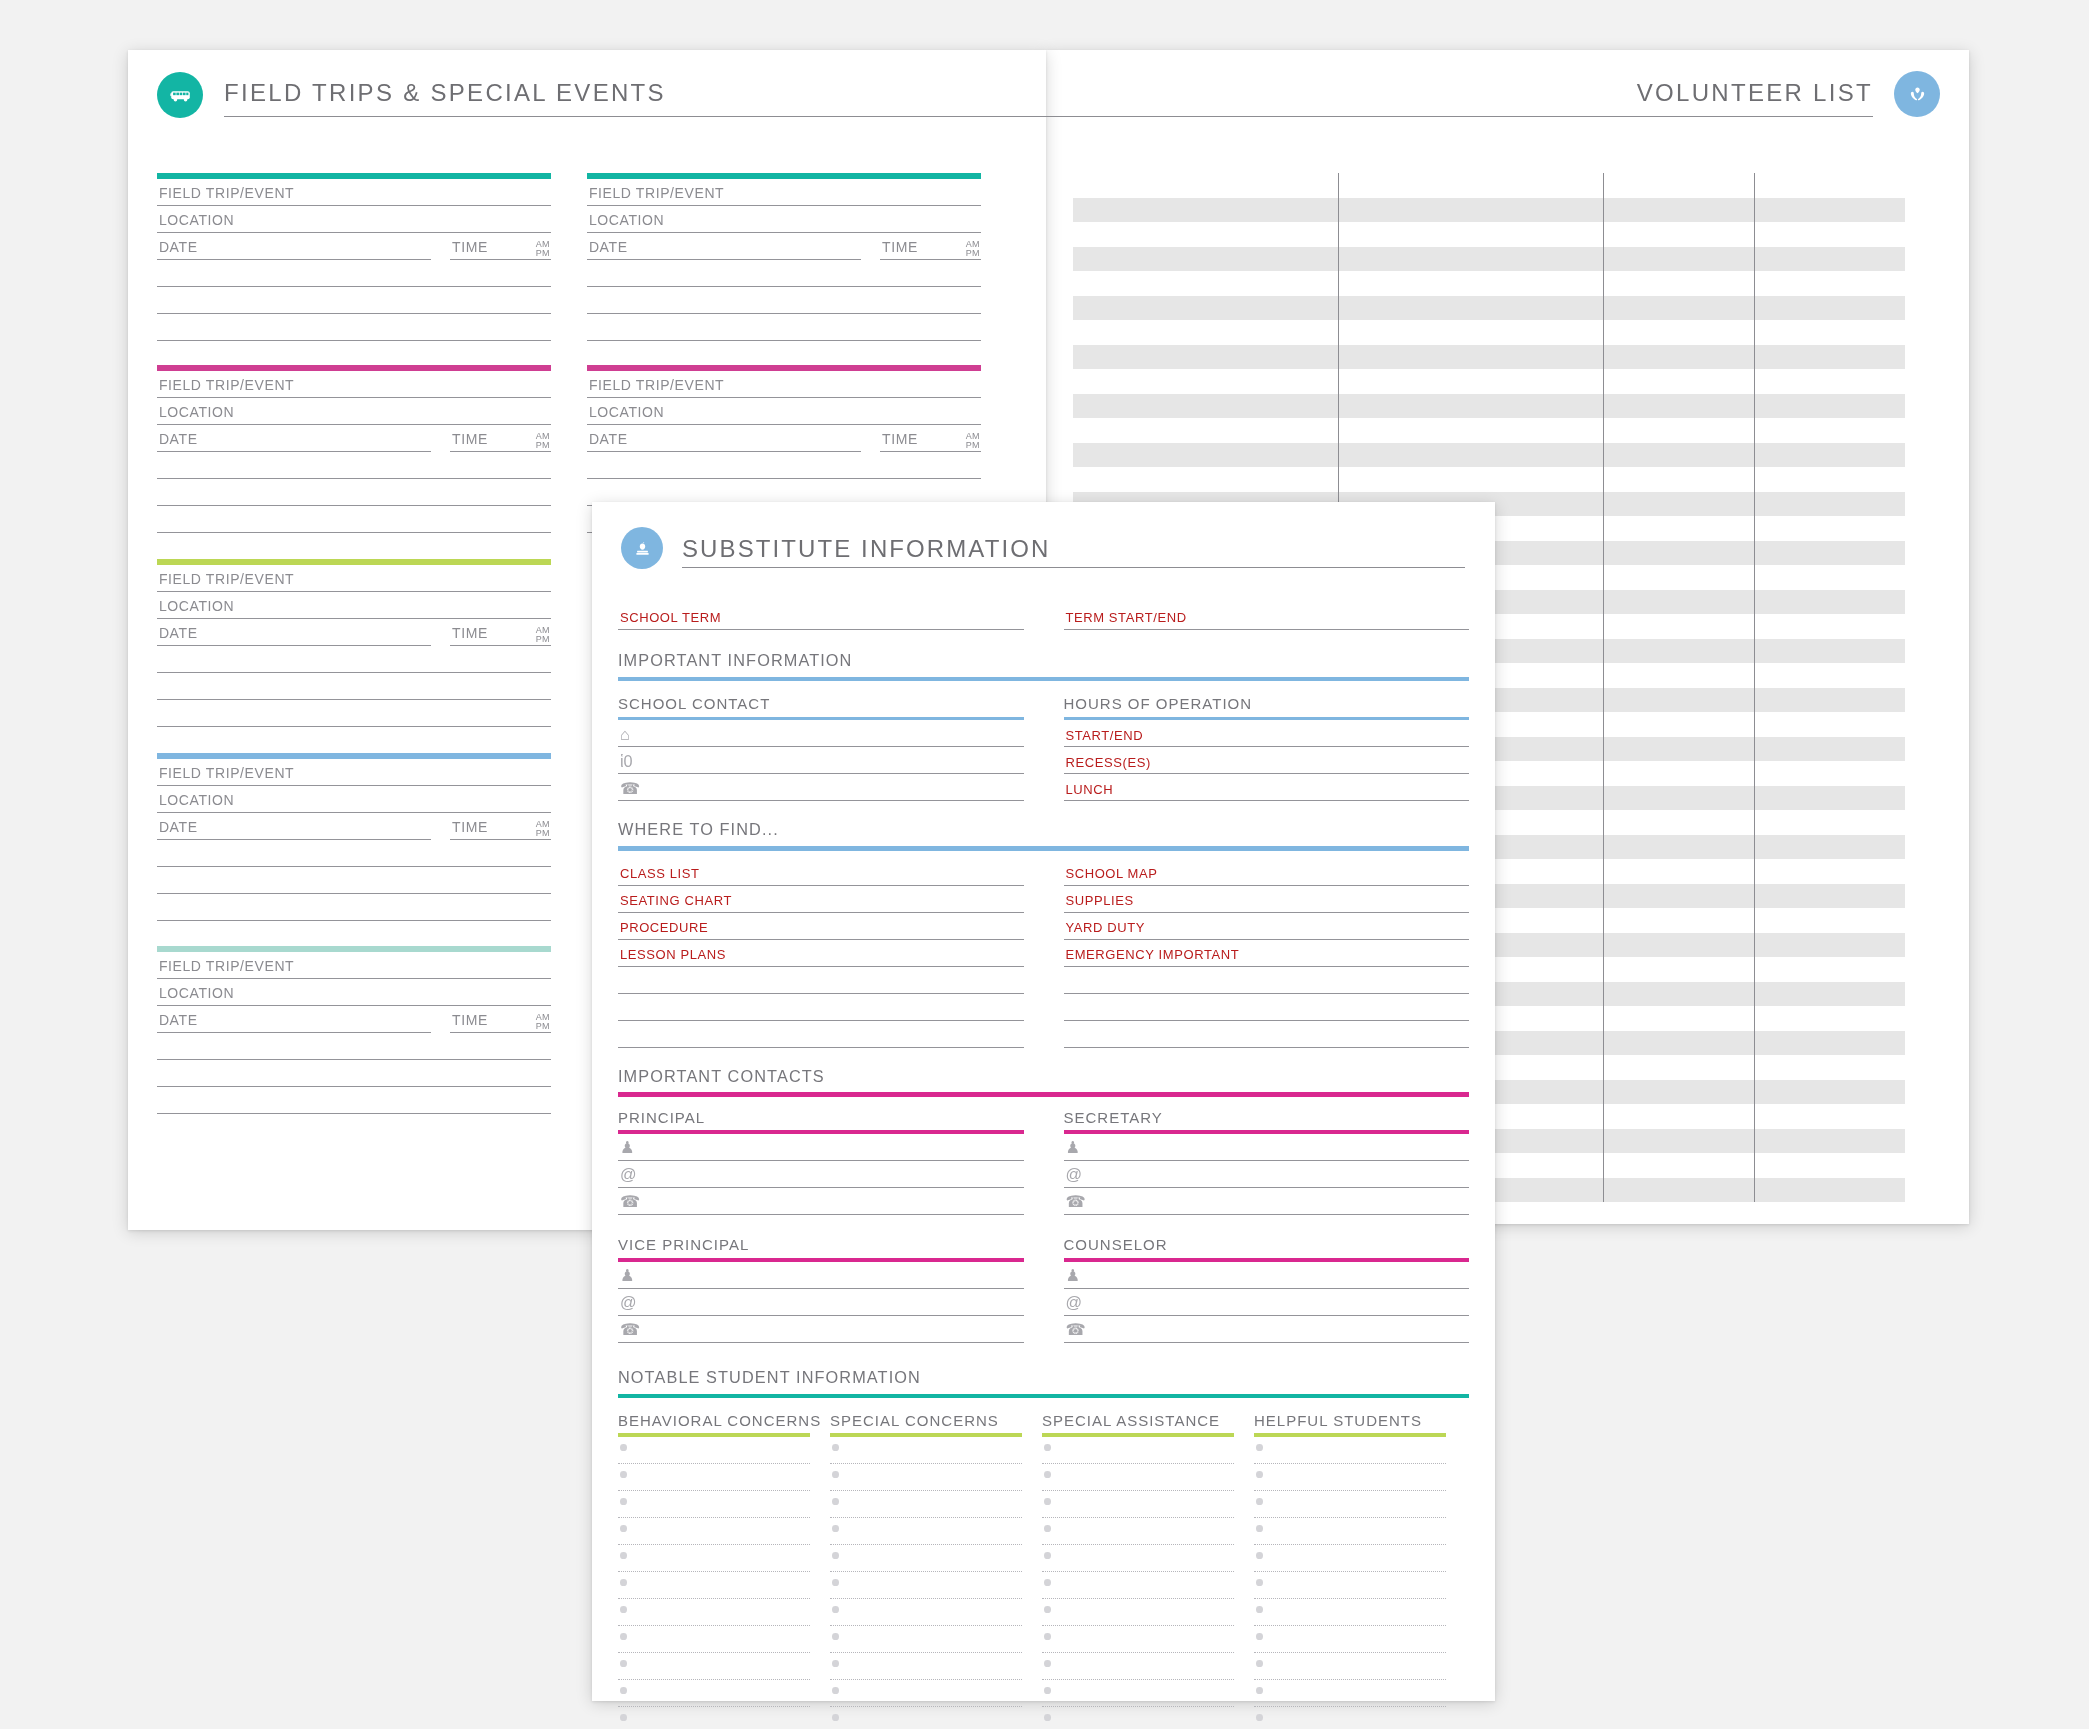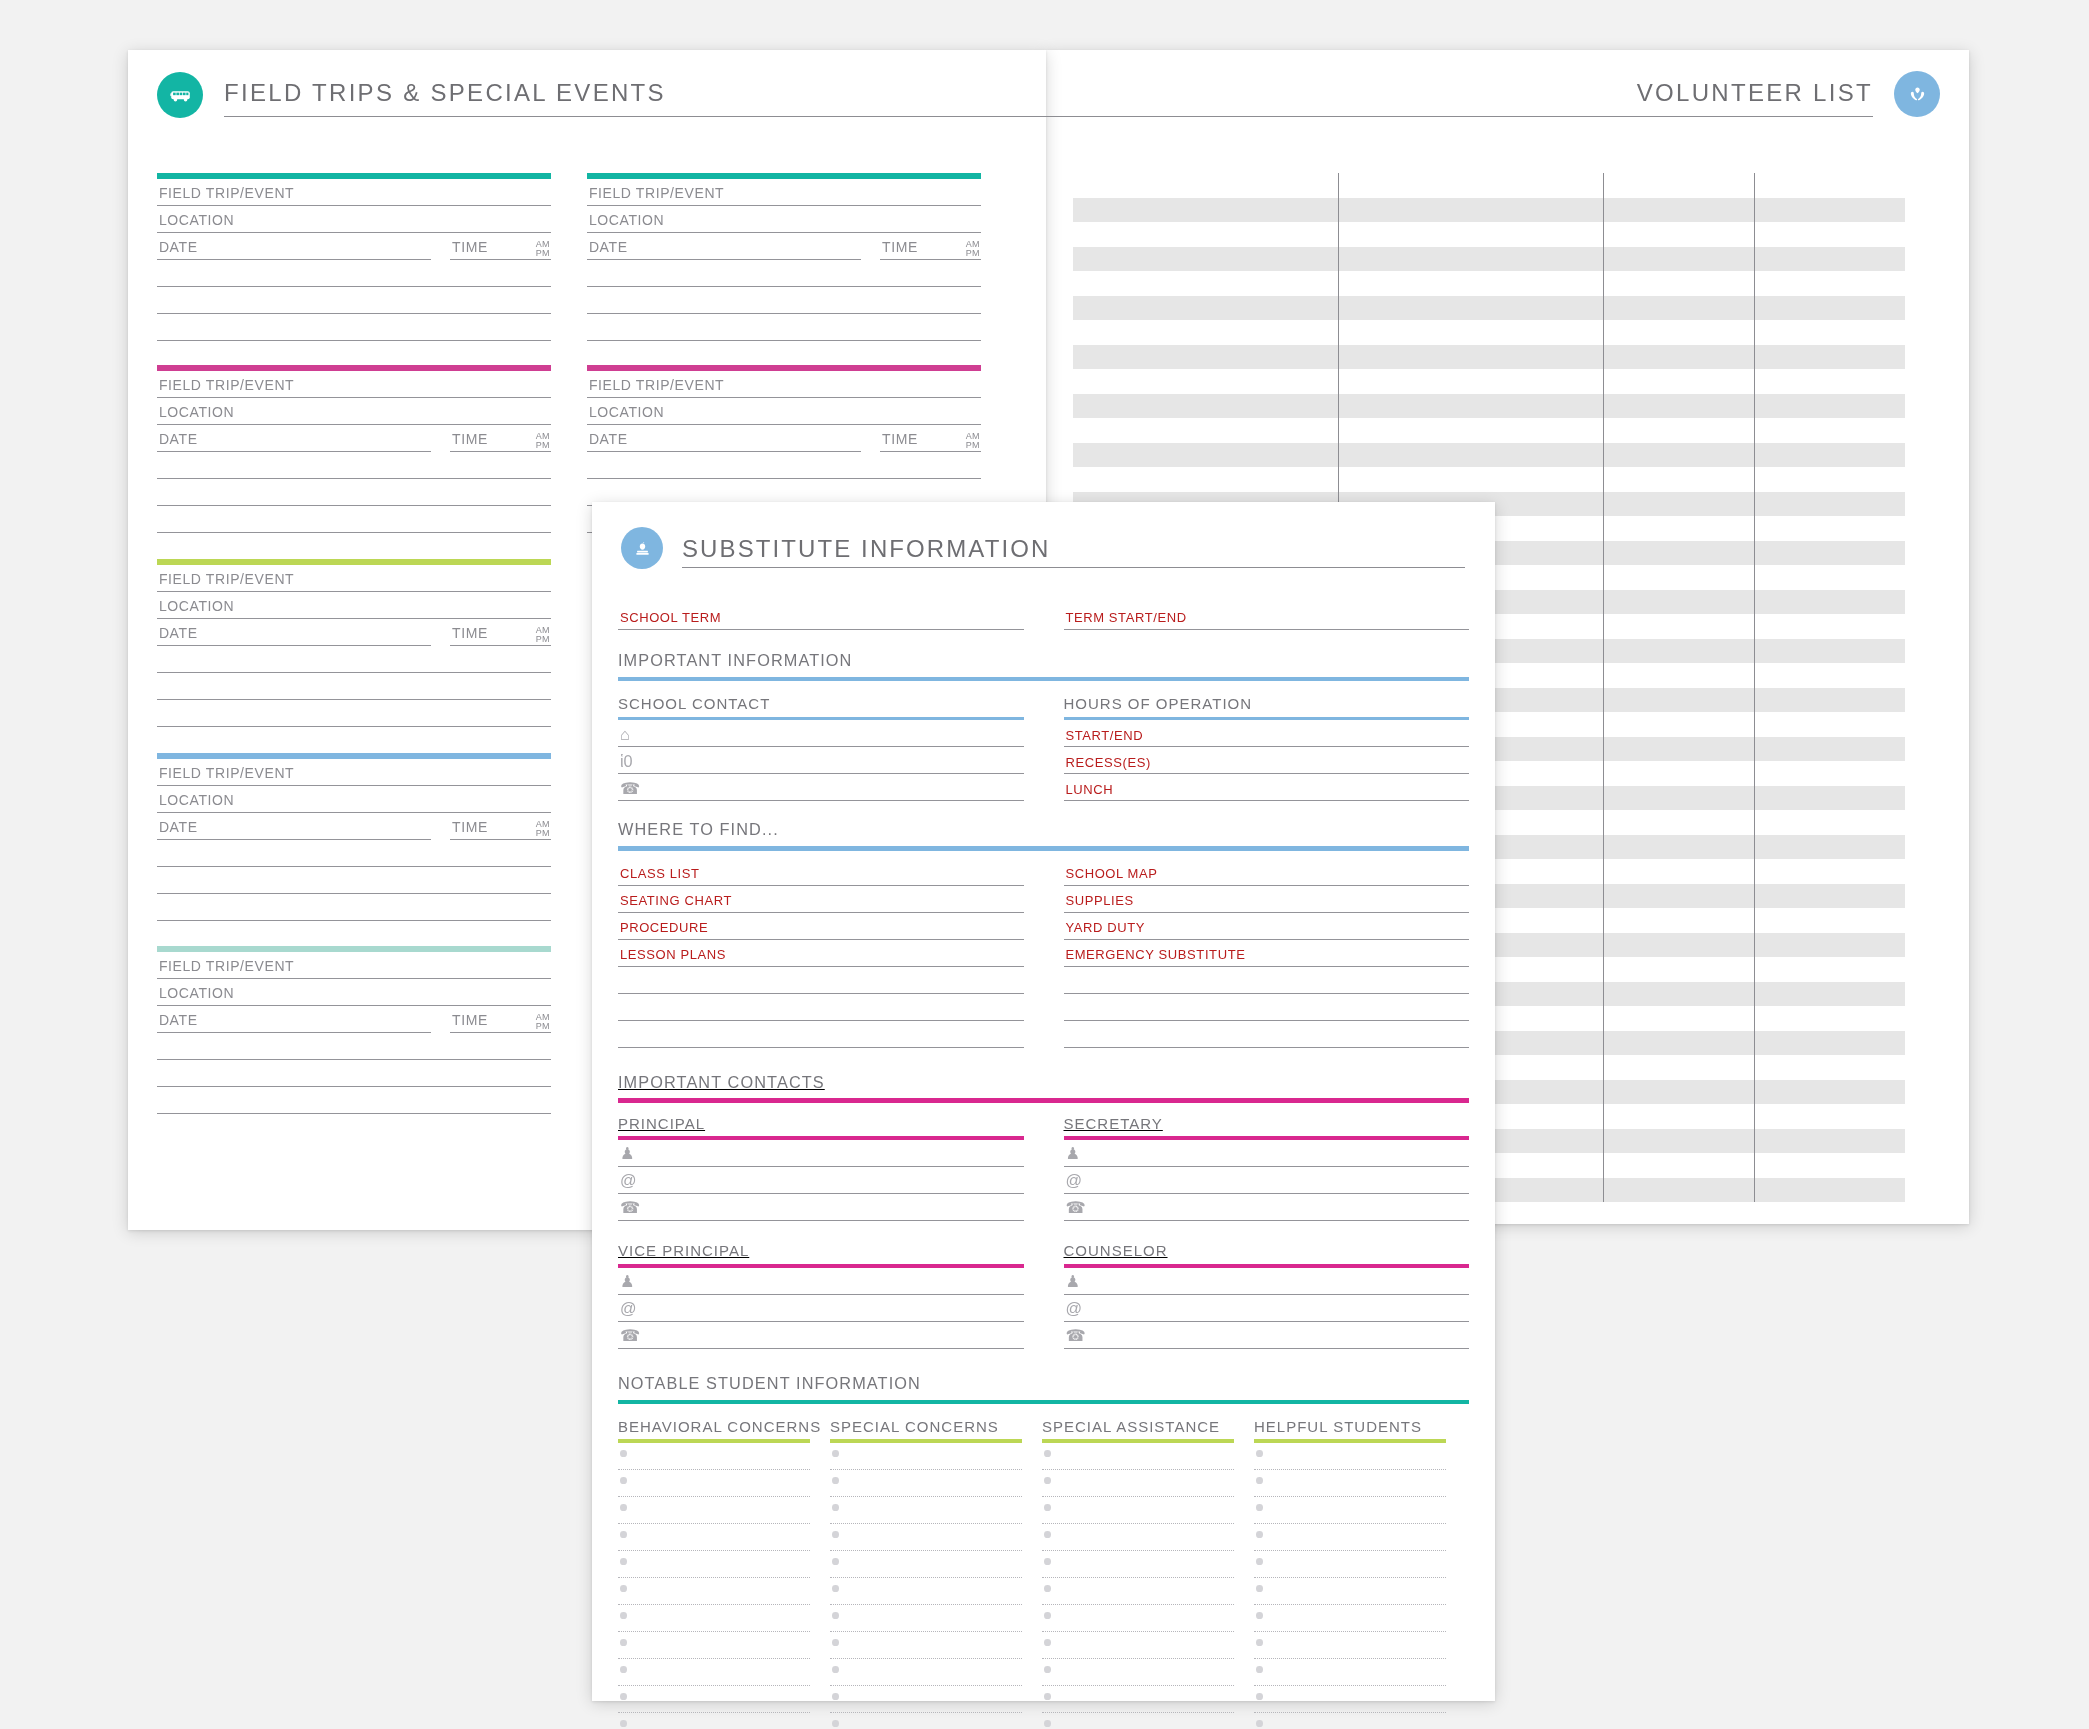--- a/index.html
+++ b/index.html
@@ -715,35 +715,35 @@
             <div class="field">
               <span class="fl">SCHOOL MAP</span>
             </div>
             <div class="field">
               <span class="fl">SUPPLIES</span>
             </div>
             <div class="field">
               <span class="fl">YARD DUTY</span>
             </div>
             <div class="field">
-              <span class="fl">EMERGENCY SUBSTITUTE</span>
+              <span class="fl">EMERGENCY IMPORTANT</span>
             </div>
             <div class="field">
               <span class="fl"></span>
             </div>
             <div class="field">
               <span class="fl"></span>
             </div>
             <div class="field">
               <span class="fl"></span>
             </div>
           </div>
         </div>
       </div>
-      <div style="margin-top: 25px; text-decoration: underline;">
+      <div style="margin-top: 19px;">
         <div class="sec-title">IMPORTANT CONTACTS</div>
         <div class="sec-bar" style="background: rgb(217, 40, 143);"></div>
         <div class="two-col" style="margin-top: 11.5px; flex-wrap: wrap;">
           <div>
             <div style="margin-top: 0px;">
               <div class="sub-title">PRINCIPAL</div>
               <div class="sub-bar" style="background: rgb(217, 40, 143);"></div>
               <div class="field icon">
                 <span class="fi">♟</span>
                 <span class="fl"></span>

